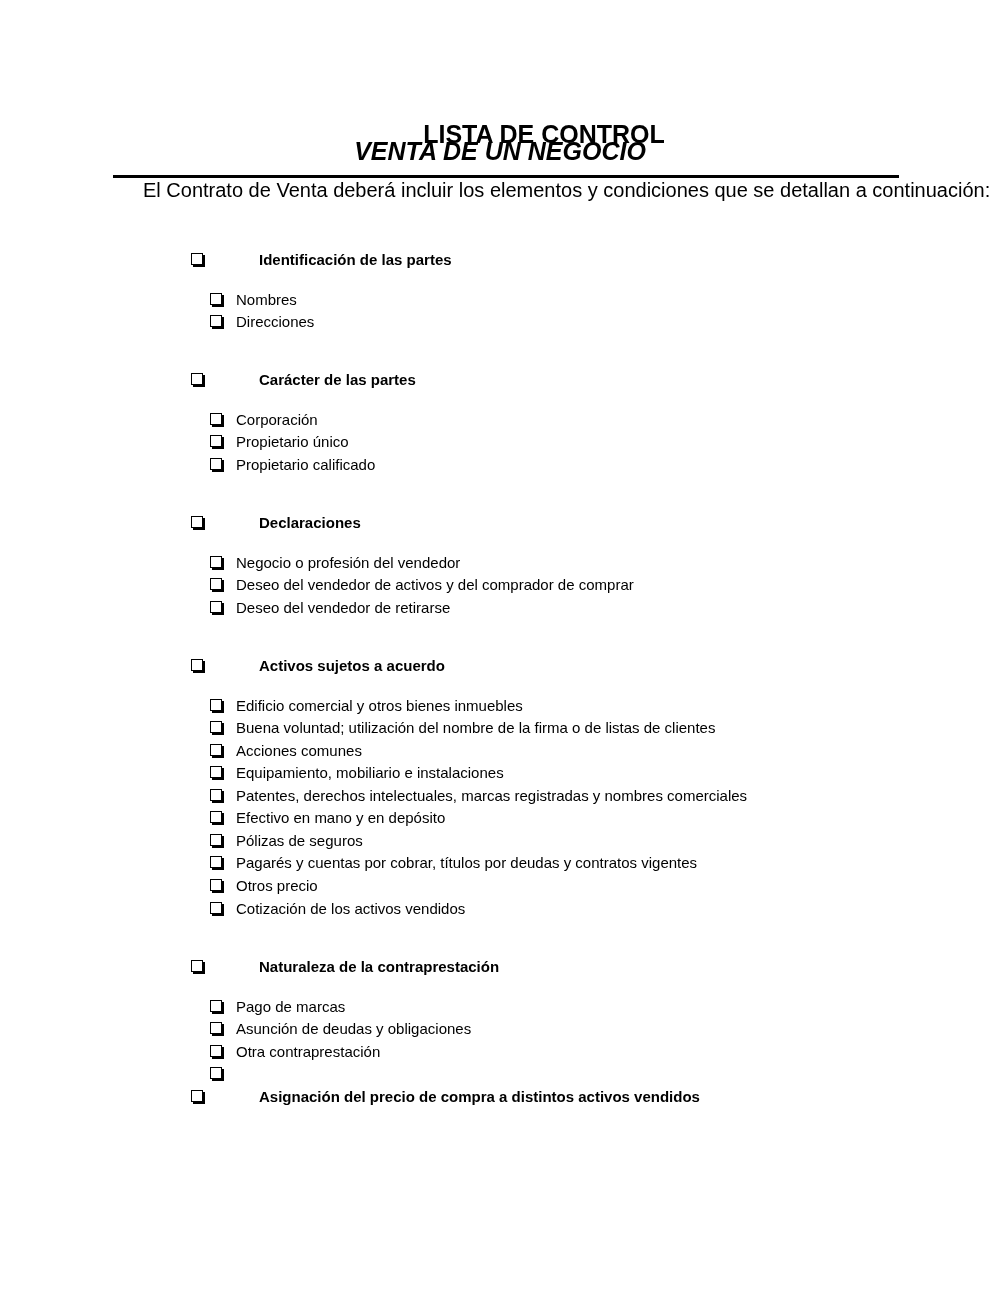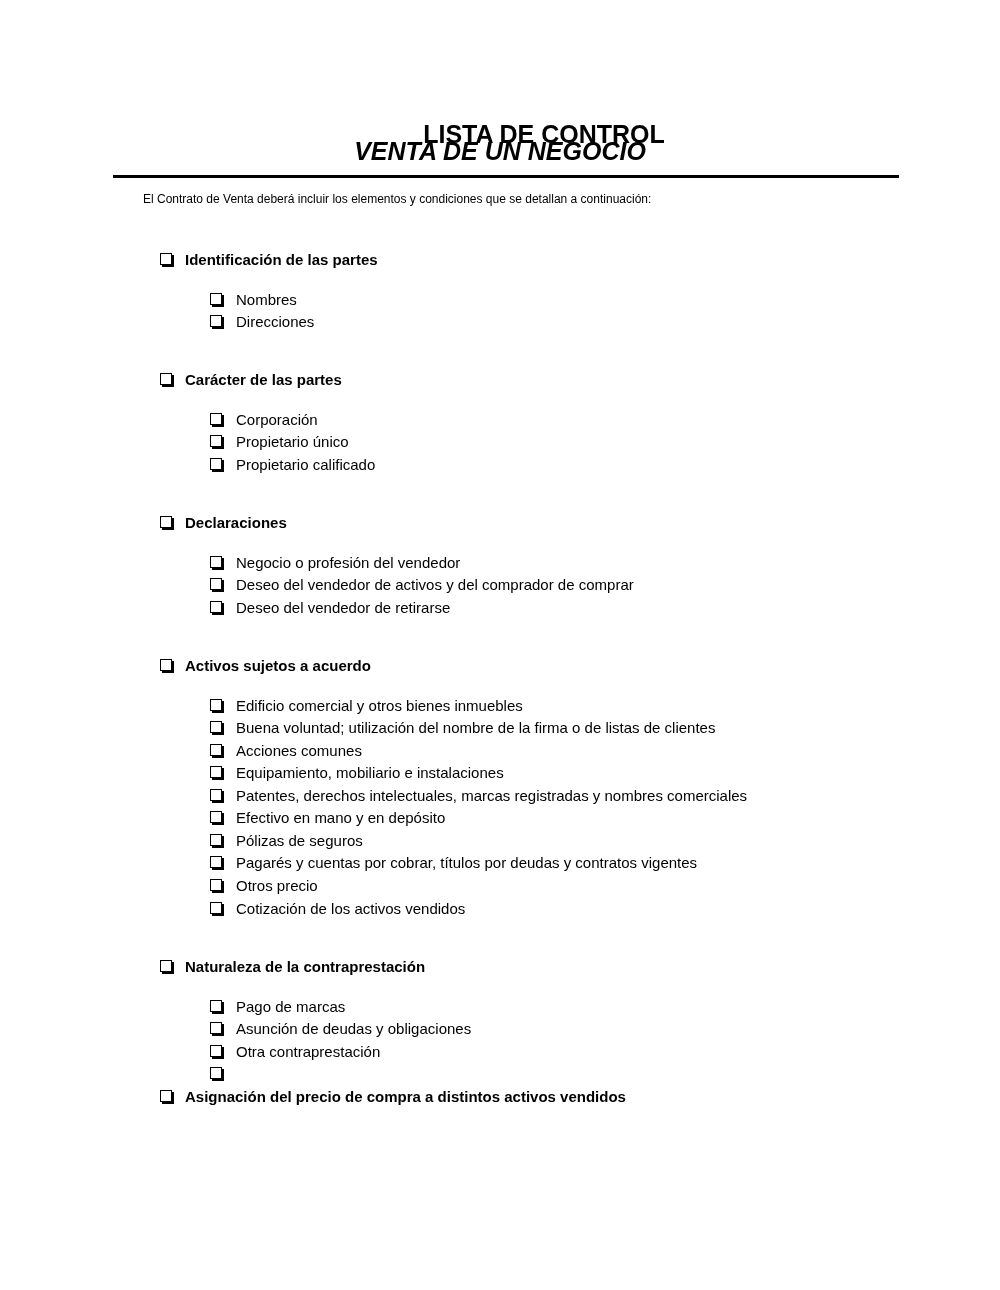--- a/index.html
+++ b/index.html
@@ -11,27 +11,27 @@
       position: absolute; left: 0; width: 1000px; text-align: center;
       font-weight: bold; font-size: 25px; line-height: 29px; letter-spacing: 0px;
     }
     .title.l1 { top: 120px; padding-left: 44px; }
     .title.l2 { top: 137px; font-style: italic; }
     .rule {
       position: absolute; left: 113px; top: 175px; width: 786px; height: 3px;
       background: #000000;
     }
     .intro {
-      position: absolute; left: 143px; top: 189px; font-size: 12px; line-height: 20px;
+      position: absolute; left: 143px; top: 180px; font-size: 20px; line-height: 20px;
     }
     .row {
       position: absolute; display: flex; align-items: center; height: 20px;
       font-size: 15px; line-height: 20px; white-space: nowrap;
     }
-    .row.section { left: 160px; font-weight: bold; }
+    .row.section { left: 191px; font-weight: bold; gap: 43px; }
     .row.item { left: 210px; }
     .box {
       width: 12px; height: 12px; border: 1.5px solid #000; box-sizing: border-box;
       position: relative; margin-right: 14px; flex: 0 0 auto; background: #fff;
       box-shadow: 2px 2px 0 0 #000;
       top: -1px;
     }
     .row.section .box { margin-right: 13px; }
   </style>
 </head>

